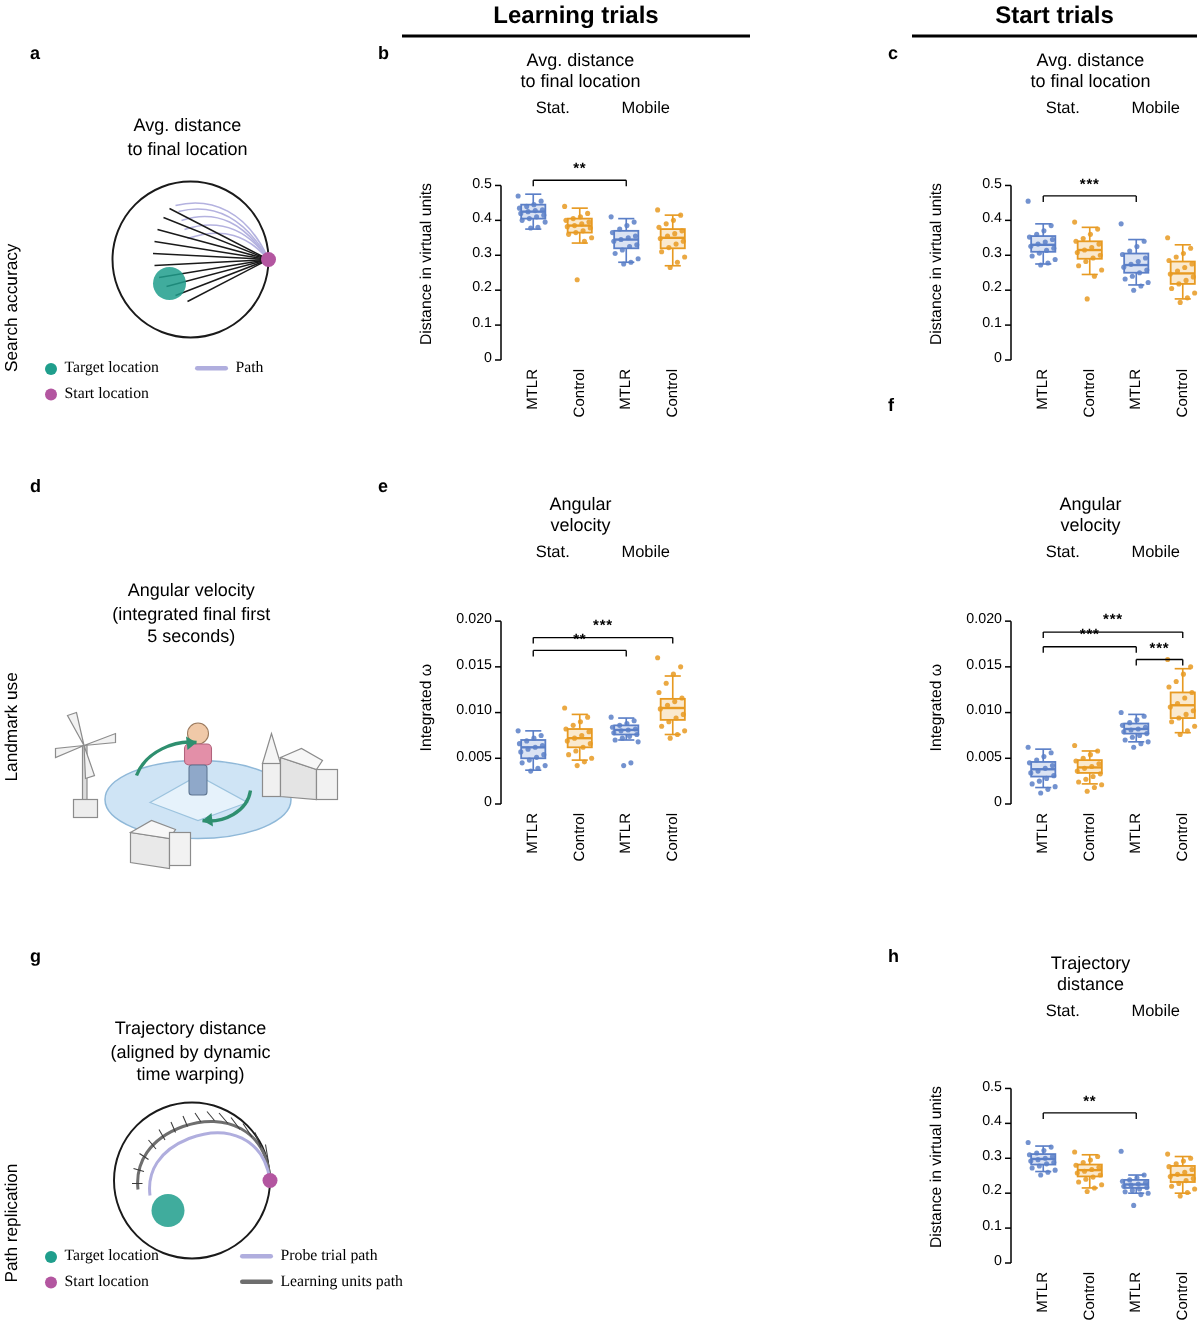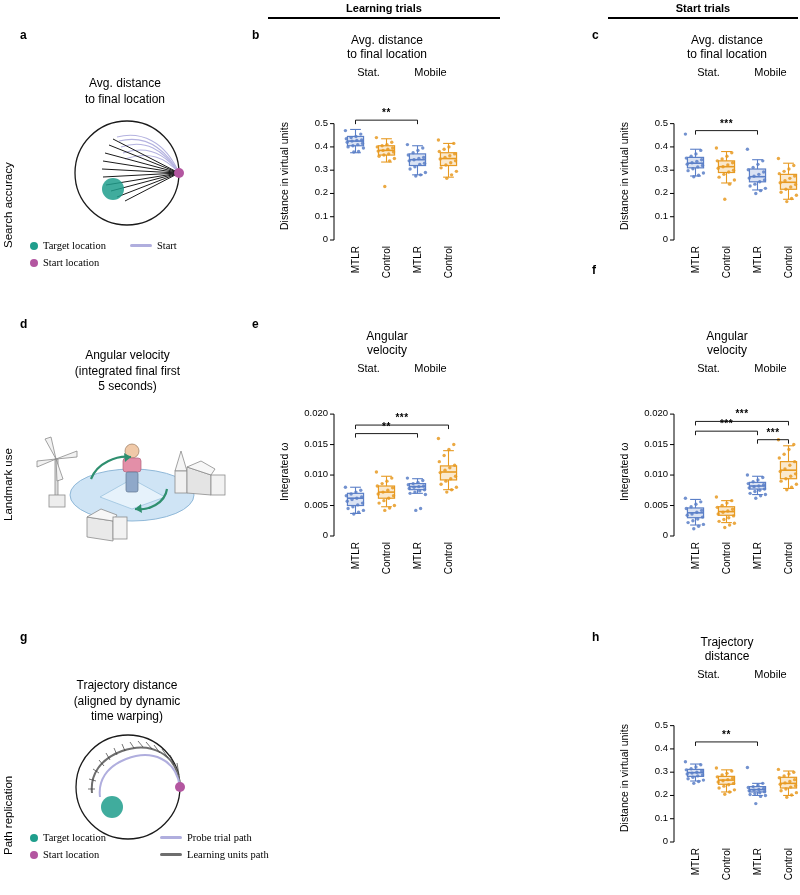--- a/index.html
+++ b/index.html
@@ -15,21 +15,21 @@
     color: #000;
     overflow: hidden;
   }
   .abs { position: absolute; }
   .panel-letter {
     font-size: 12px;
     font-weight: bold;
     font-family: "Liberation Sans", sans-serif;
   }
   .col-header {
-    font-size: 11px;
+    font-size: 16px;
     font-weight: bold;
     text-align: center;
   }
   .col-rule {
     height: 1.5px;
     background: #000;
   }
   .row-label {
     font-size: 11.5px;
     writing-mode: vertical-rl;
@@ -137,32 +137,32 @@
     <circle cx="134" cy="58" r="5" fill="#b356a0"></circle>
   </svg>
   <div class="abs" style="left:10px; top:164px;">
     <div style="display:flex; align-items:center; gap:24px;">
       <div style="display:flex; align-items:center; gap:5px;">
         <span style="width:8px;height:8px;border-radius:50%;background:#1f9e8c;display:inline-block;"></span>
         <span class="legend-text">Target location</span>
       </div>
       <div style="display:flex; align-items:center; gap:5px;">
         <span style="width:22px;height:3px;background:#b0aede;display:inline-block;border-radius:2px;"></span>
-        <span class="legend-text">Start</span>
+        <span class="legend-text">Path</span>
       </div>
     </div>
     <div style="display:flex; align-items:center; gap:5px; margin-top:6px;">
       <span style="width:8px;height:8px;border-radius:50%;background:#b356a0;display:inline-block;"></span>
       <span class="legend-text">Start location</span>
     </div>
   </div>
 </div>
 
 <div class="abs" style="left:20px; top:348px; width:225px;">
-  <div class="schematic-caption" style="width:215px;">
+  <div class="schematic-caption" style="width:215px;margin-top:38px;">
     <span>Angular velocity</span><br>
     <span>(integrated final first</span><br>
     <span>5 seconds)</span>
   </div>
   <svg width="215" height="140" viewBox="0 0 215 140" style="margin-left:5px; margin-top:10px;">
     <ellipse cx="107" cy="90" rx="62" ry="26" fill="#cfe4f5" stroke="#8fb8d8" stroke-width="1"></ellipse>
     <polygon points="75,92 107,74 140,92 107,104" fill="#e6f2fb" stroke="#9cc3de" stroke-width="0.8"></polygon>
     <g>
       <rect x="30" y="54" width="3" height="40" fill="#dcdcdc" stroke="#8c8c8c" stroke-width="0.8"></rect>
       <polygon points="31,54 20,34 26,32" fill="#f2f2f2" stroke="#8c8c8c" stroke-width="0.8"></polygon>

